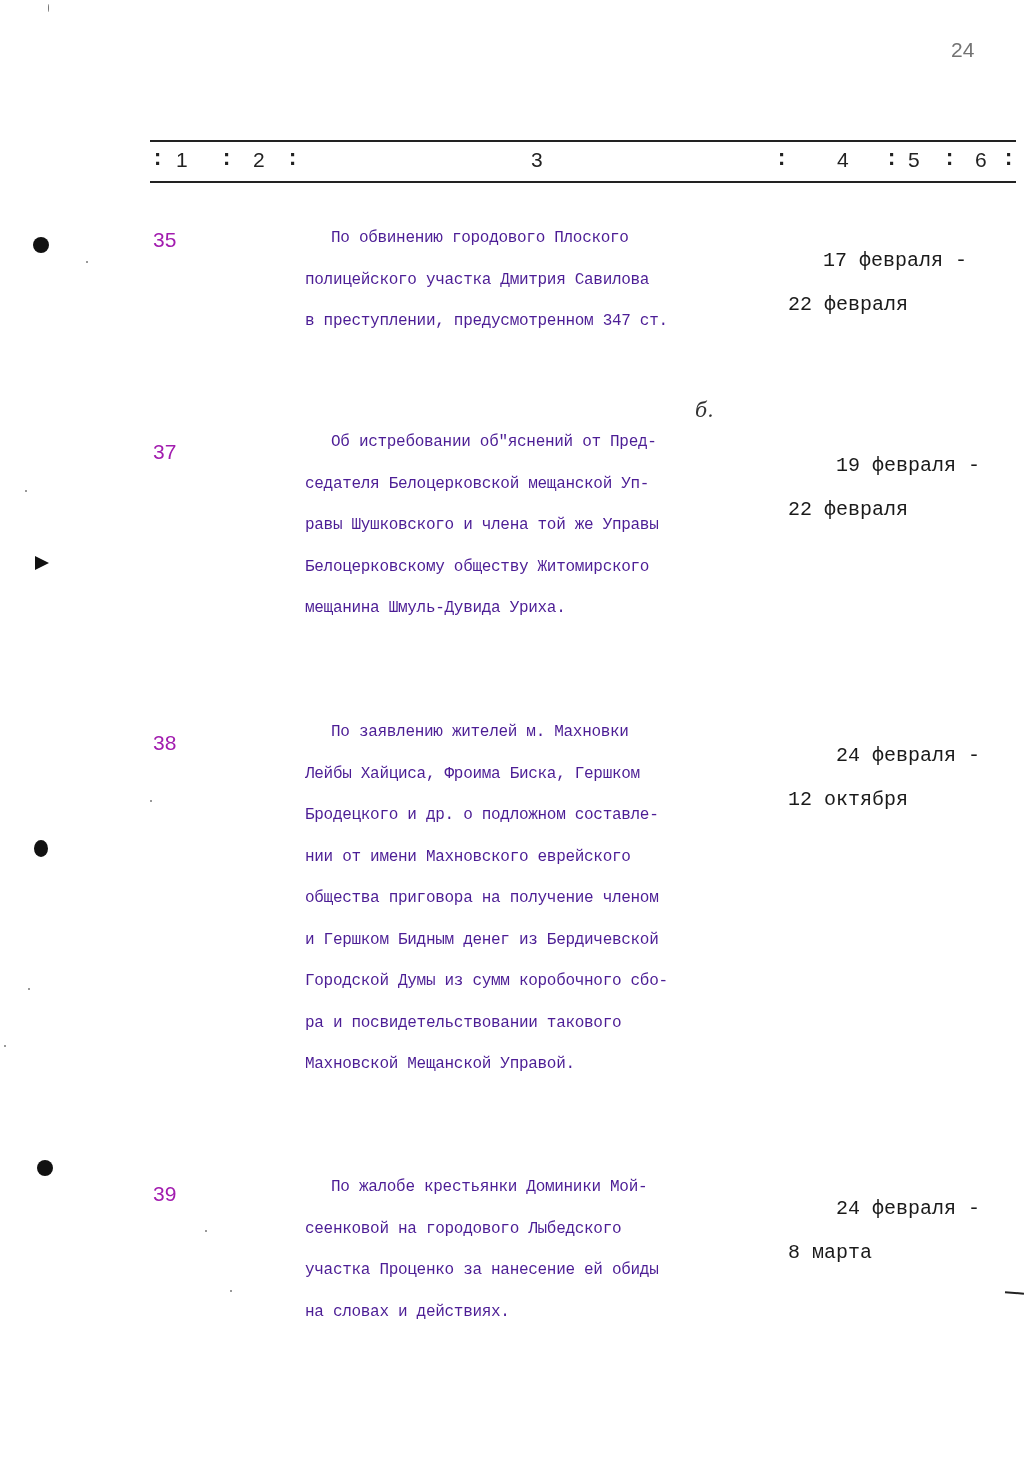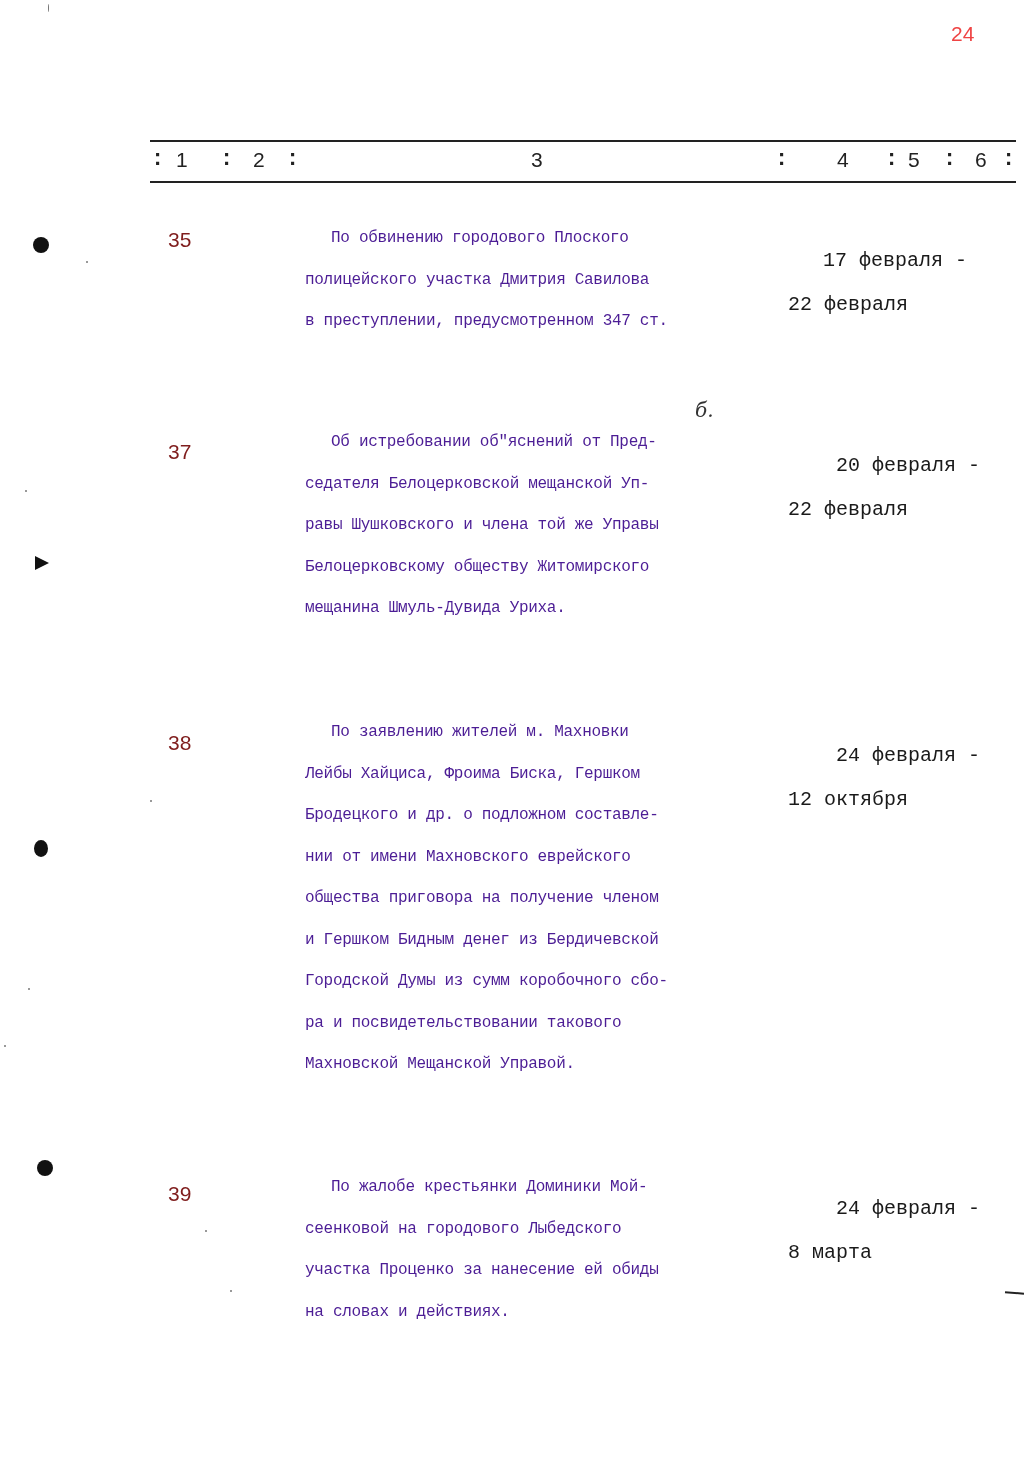--- a/index.html
+++ b/index.html
@@ -11,24 +11,24 @@
       width: 1024px;
       height: 1461px;
       position: relative;
       overflow: hidden;
       font-family: "Liberation Mono", "DejaVu Sans Mono", monospace;
       color: #1a1a1a;
     }
     .page-number {
       position: absolute;
       left: 951px;
-      top: 22px;
+      top: 38px;
       font-family: "Liberation Sans", "DejaVu Sans", sans-serif;
       font-size: 21px;
-      color: #ef4444;
+      color: #737373;
     }
     .rule {
       position: absolute;
       left: 150px;
       width: 866px;
       height: 2px;
       background: #222;
     }
     .rule.top { top: 140px; }
     .rule.bottom { top: 181px; }
@@ -44,24 +44,24 @@
       position: absolute;
       top: 147px;
       font-family: "Liberation Mono", monospace;
       font-size: 22px;
       font-weight: bold;
       color: #222;
     }
 
     .entry-num {
       position: absolute;
-      left: 168px;
+      left: 153px;
       font-family: "Liberation Sans", "DejaVu Sans", sans-serif;
       font-size: 21px;
-      color: #7f1d1d;
+      color: #a21caf;
     }
     .entry-text {
       position: absolute;
       left: 305px;
       width: 520px;
       font-size: 16px;
       line-height: 41.5px;
       letter-spacing: -0.3px;
       color: #4c1d95;
     }
@@ -169,21 +169,21 @@
 <div>
   <div class="entry-text" style="top:422px">
     <span class="line first">Об истребовании об"яснений от Пред-</span>
     <span class="line">седателя Белоцерковской мещанской Уп-</span>
     <span class="line">равы Шушковского и члена той же Управы</span>
     <span class="line">Белоцерковскому обществу Житомирского</span>
     <span class="line">мещанина Шмуль-Дувида Уриха.</span>
   </div>
   <div class="entry-num" style="top:440px">37</div>
   <div class="entry-dates" style="left:788px; top:433px">
-    <span>20 февраля -</span>
+    <span>19 февраля -</span>
     <span class="date-to" style="padding-left:0">22 февраля</span>
   </div>
 </div>
 
 <div>
   <div class="entry-num" style="top:731px">38</div>
   <div class="entry-text" style="top:712px">
     <span class="line first">По заявлению жителей м. Махновки</span>
     <span class="line">Лейбы Хайциса, Фроима Биска, Гершком</span>
     <span class="line">Бродецкого и др. о подложном составле-</span>

